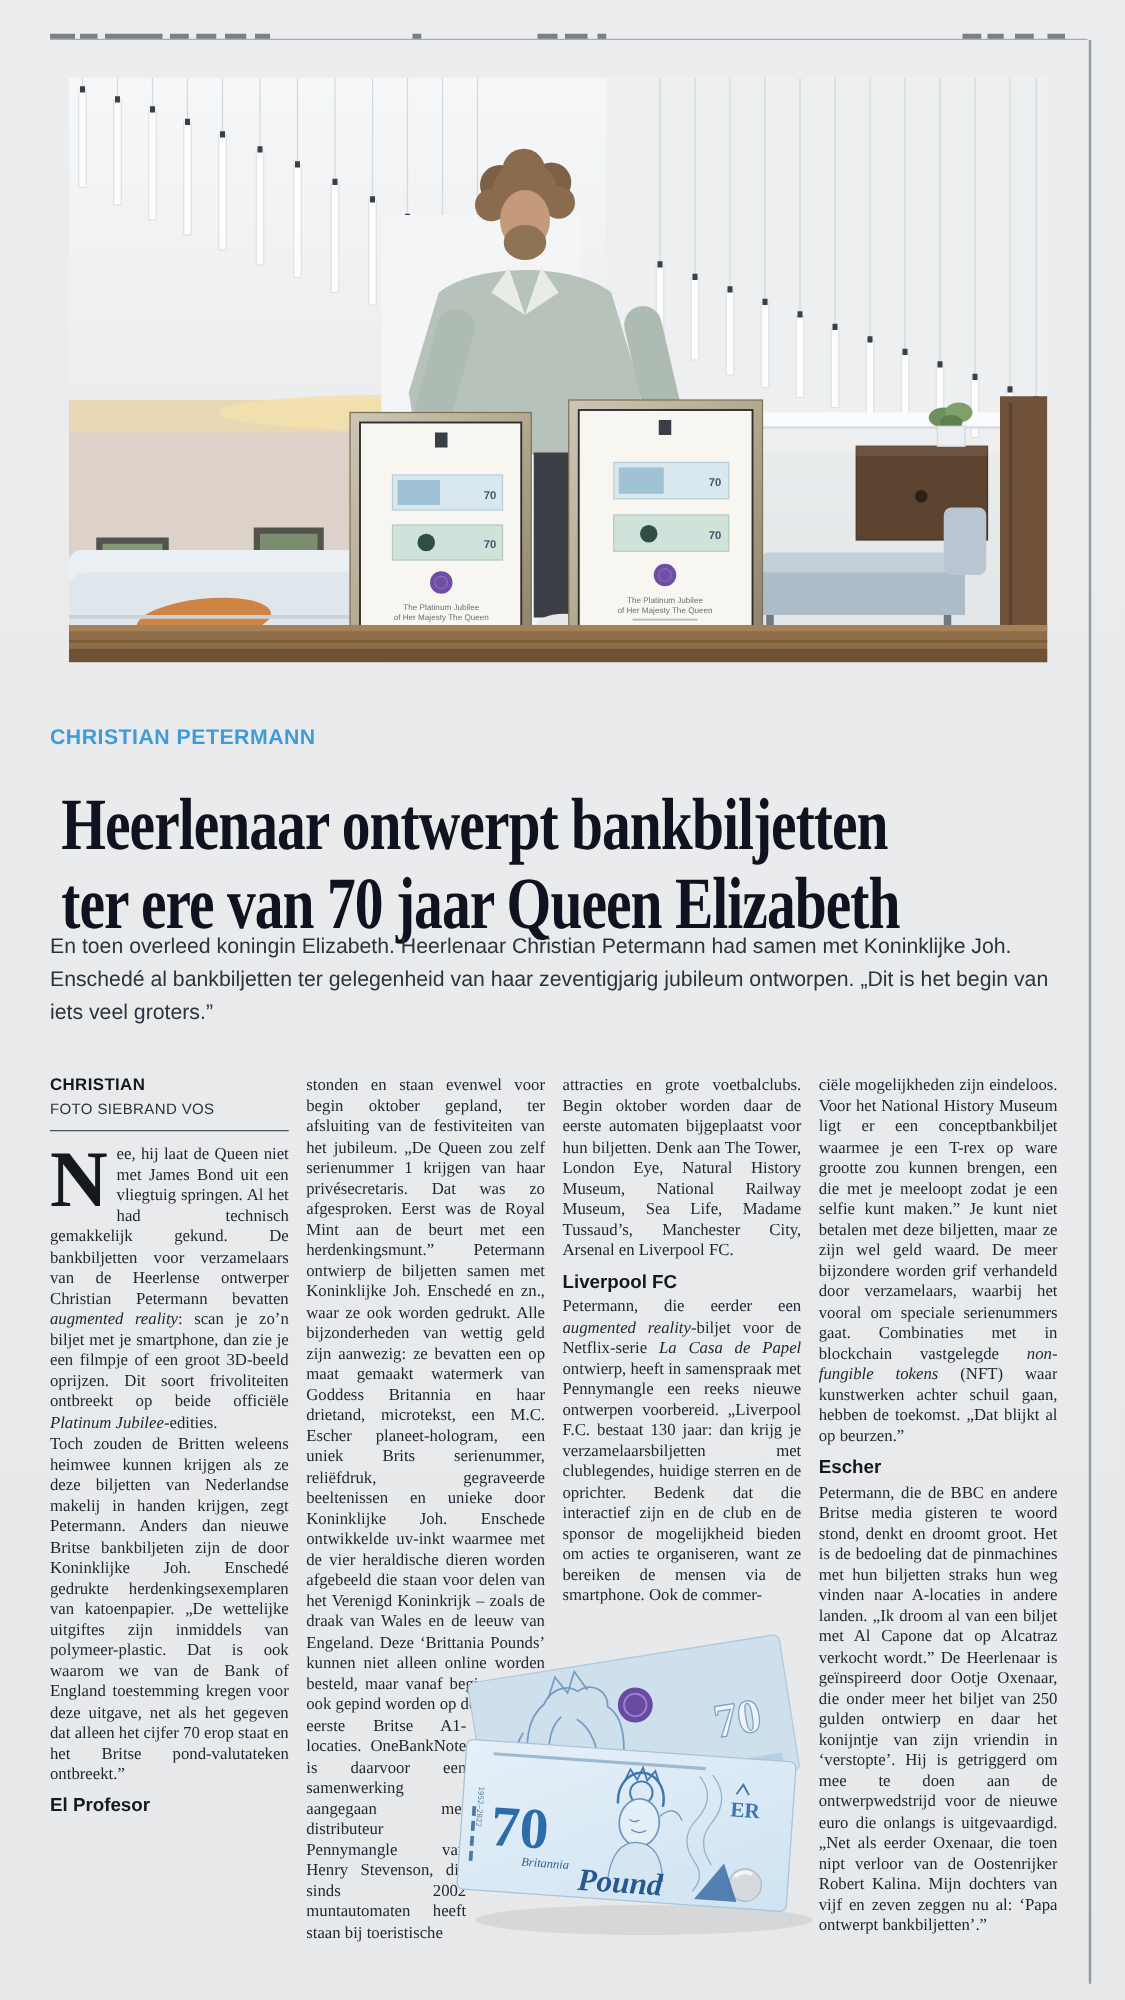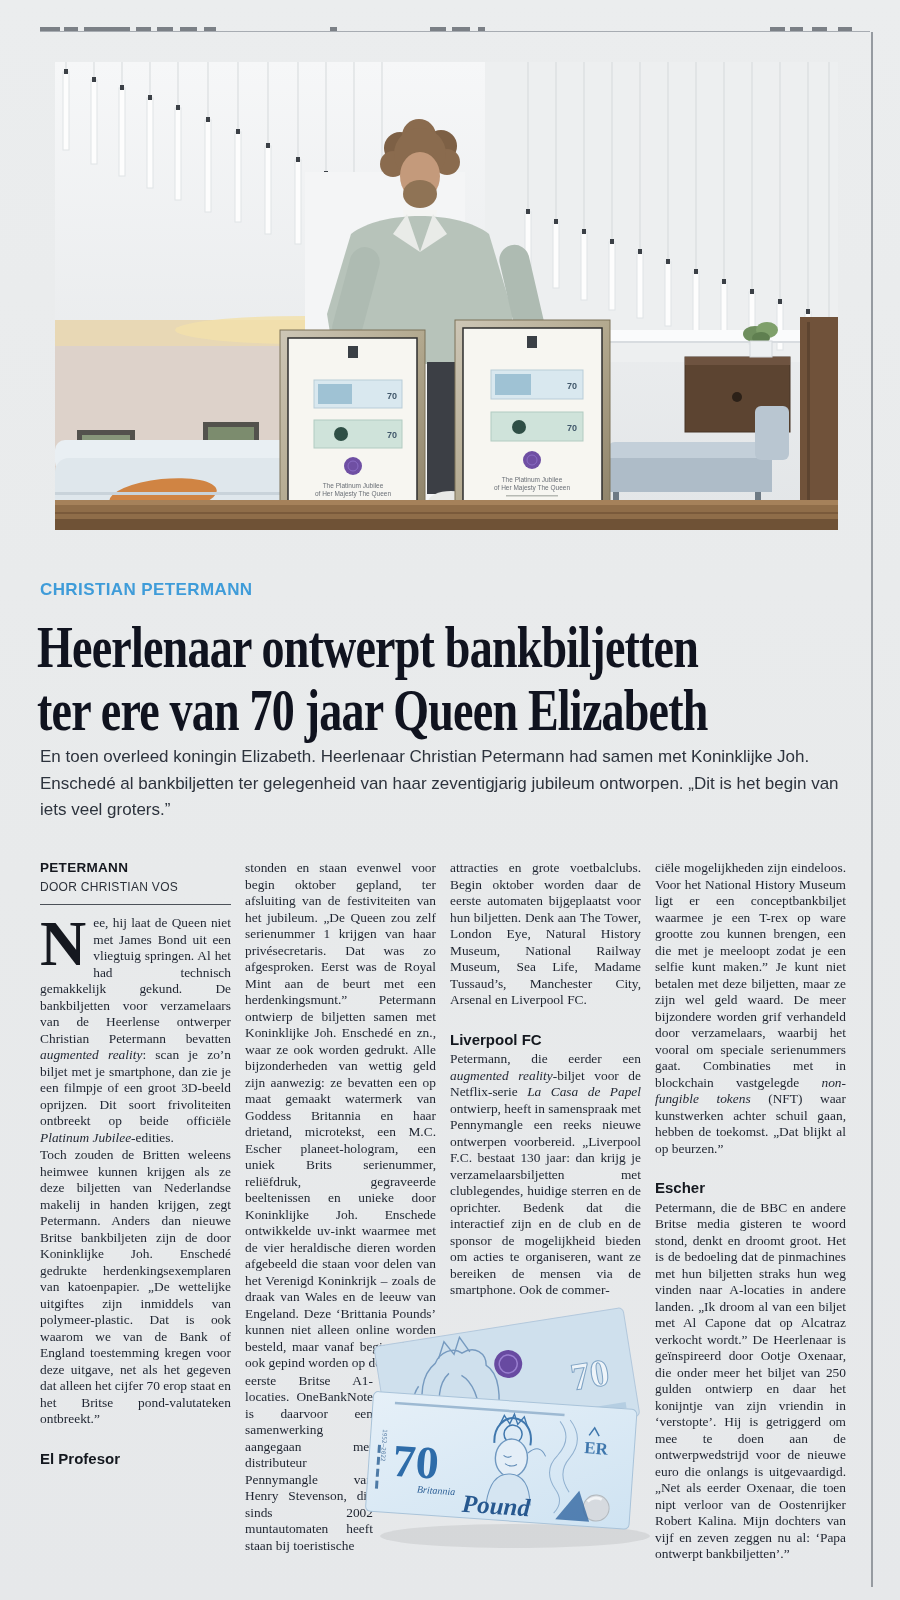--- a/index.html
+++ b/index.html
@@ -26,21 +26,21 @@
   .intro{position:absolute;left:40px;top:744px;width:812px;font-size:17px;line-height:26.5px;color:#2d333d;}
 
   
   .cols{position:absolute;left:40px;top:860px;width:806px;height:748px;display:grid;grid-template-columns:repeat(4,1fr);column-gap:14px;overflow:hidden;}
   .col{font-family:"Liberation Serif",serif;font-size:13.4px;line-height:16.5px;color:#1e2430;text-align:justify;}
   .col p{margin:0 0 1px 0;}
   .byline{font-family:"Liberation Sans",sans-serif;border-bottom:1.5px solid #4c5158;padding-bottom:9px;margin-bottom:10px;}
   .byline .city{font-size:13.5px;font-weight:bold;color:#15181f;letter-spacing:.3px;}
   .byline .author{font-size:12px;color:#2c313a;letter-spacing:.3px;margin-top:2px;}
   .dropcap{float:left;font-family:"Liberation Serif",serif;font-weight:bold;font-size:64px;line-height:50px;padding:4px 7px 0 0;color:#15181f;}
-  .subhead{font-family:"Liberation Sans",sans-serif;font-weight:bold;font-size:15px;color:#14181f;margin:23px 0 3px 0;text-align:left;}
+  .subhead{font-family:"Liberation Sans",sans-serif;font-weight:bold;font-size:15px;color:#14181f;margin:9px 0 3px 0;text-align:left;}
   .narrow{width:128px;}
 
   
   .note-inset{position:absolute;left:360px;top:1268px;width:308px;height:306px;z-index:5;}
   .ser{font-family:"DejaVu Sans Mono",monospace;}
 </style>
 </head>
 <body>
 <div id="page">
 
@@ -266,32 +266,32 @@
         <rect x="0" y="438" width="783" height="30" fill="#8f6d49"></rect>
         <rect x="0" y="438" width="783" height="5" fill="#a5815a"></rect>
         <rect x="0" y="450" width="783" height="2" fill="#7a5a3b"></rect>
         <rect x="0" y="457" width="783" height="11" fill="#6f5236"></rect>
       </g>
     </svg>
   </div>
 
 
   <div class="kicker">CHRISTIAN PETERMANN</div>
-  <h1 class="headline" style="margin:0;">
+  <h1 class="headline" style="margin:12px;">
     <span class="hl-line">Heerlenaar ontwerpt bankbiljetten</span><br>
     <span class="hl-line">ter ere van 70 jaar Queen Elizabeth</span>
   </h1>
 
   <div class="intro">En toen overleed koningin Elizabeth. Heerlenaar Christian Petermann had samen met Koninklijke Joh. Enschedé al bankbiljetten ter gelegenheid van haar zeventigjarig jubileum ontworpen. „Dit is het begin van iets veel groters.”</div>
 
   <div class="cols">
     <div class="col">
       <div class="byline">
-        <div class="city">PETERMANN</div>
-        <div class="author">DOOR CHRISTIAN VOS</div>
+        <div class="city">CHRISTIAN</div>
+        <div class="author">FOTO SIEBRAND VOS</div>
       </div>
       <p><span class="dropcap">N</span><span>ee, hij laat de Queen niet met James Bond uit een vliegtuig springen. Al het had technisch gemakkelijk gekund. De bankbiljetten voor verzamelaars van de Heerlense ontwerper Christian Petermann bevatten <em>augmented reality</em>: scan je zo’n biljet met je smartphone, dan zie je een filmpje of een groot 3D-beeld oprijzen. Dit soort frivoliteiten ontbreekt op beide officiële <em>Platinum Jubilee</em>-edities.</span></p>
       <p>Toch zouden de Britten weleens heimwee kunnen krijgen als ze deze biljetten van Nederlandse makelij in handen krijgen, zegt Petermann. Anders dan nieuwe Britse bankbiljeten zijn de door Koninklijke Joh. Enschedé gedrukte herdenkingsexemplaren van katoenpapier. „De wettelijke uitgiftes zijn inmiddels van polymeer-plastic. Dat is ook waarom we van de Bank of England toestemming kregen voor deze uitgave, net als het gegeven dat alleen het cijfer 70 erop staat en het Britse pond-valutateken ontbreekt.”</p>
       <div class="subhead">El Profesor</div>
     </div>
     <div class="col">
       <p>stonden en staan evenwel voor begin oktober gepland, ter afsluiting van de festiviteiten van het jubileum. „De Queen zou zelf serienummer 1 krijgen van haar privésecretaris. Dat was zo afgesproken. Eerst was de Royal Mint aan de beurt met een herdenkingsmunt.” Petermann ontwierp de biljetten samen met Koninklijke Joh. Enschedé en zn., waar ze ook worden gedrukt. Alle bijzonderheden van wettig geld zijn aanwezig: ze bevatten een op maat gemaakt watermerk van Goddess Britannia en haar drietand, microtekst, een M.C. Escher planeet-hologram, een uniek Brits serienummer, reliëfdruk, gegraveerde beeltenissen en unieke door Koninklijke Joh. Enschede ontwikkelde uv-inkt waarmee met de vier heraldische dieren worden afgebeeld die staan voor delen van het Verenigd Koninkrijk – zoals de draak van Wales en de leeuw van Engeland. Deze ‘Brittania Pounds’ kunnen niet alleen online worden besteld, maar vanaf begin oktober ook gepind worden op de</p>
       <p class="narrow">eerste Britse A1-locaties. OneBankNote is daarvoor een samenwerking aangegaan met distributeur Pennymangle van Henry Stevenson, die sinds 2002 muntautomaten heeft staan bij toeristische</p>
     </div>
     <div class="col">

